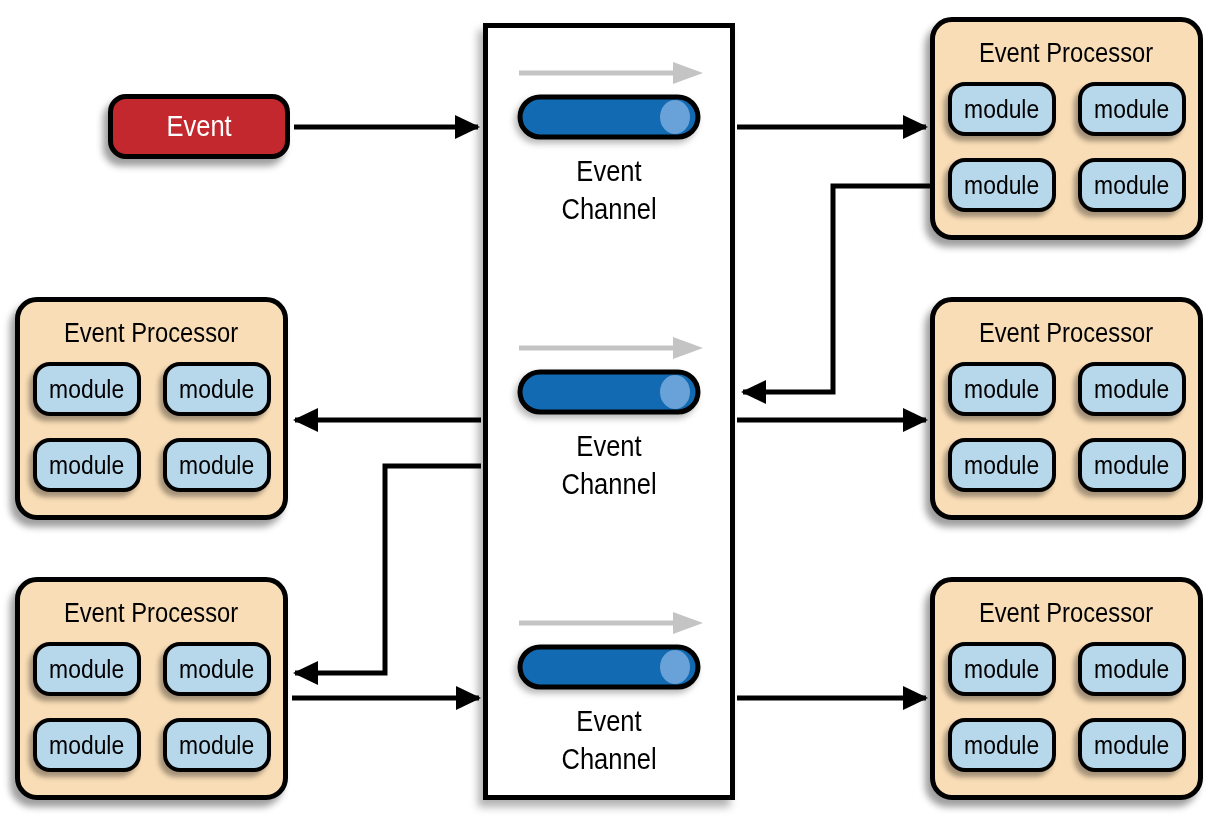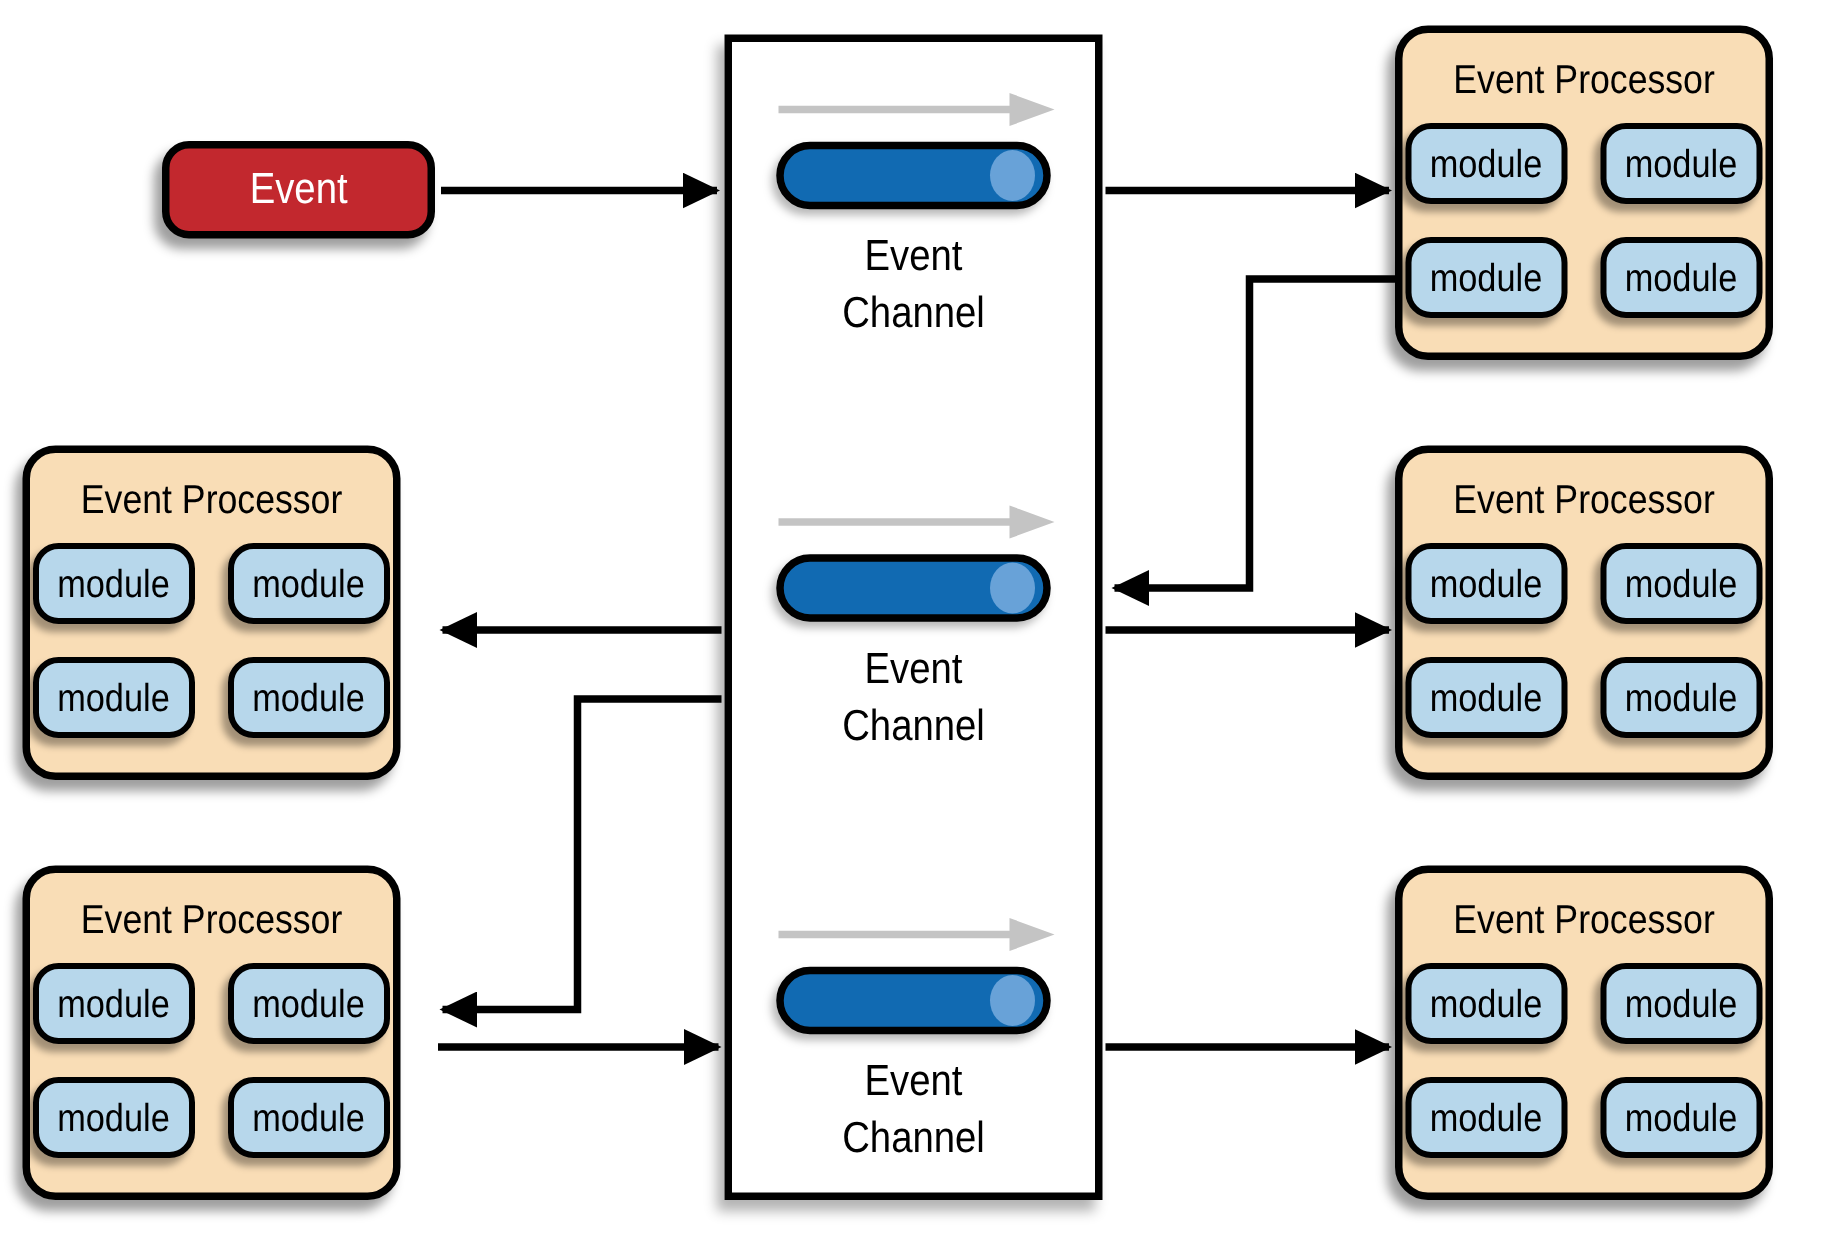--- a/index.html
+++ b/index.html
@@ -78,21 +78,21 @@
     text-align: center;
     font-size: 29px;
     line-height: 38px;
     transform: scaleX(0.88);
   }
   .channel-label span { display: block; }
 
   
   .processor {
     position: absolute;
-    width: 252px; height: 223px;
+    width: 273px; height: 223px;
     background: var(--processor-fill);
     border: 5px solid #000;
     border-radius: 22px;
     box-shadow: -5px 7px 7px rgba(0,0,0,0.38);
   }
   .proc-top-right    { left: 930px; top: 17px; }
   .proc-mid-left     { left: 15px;  top: 297px; }
   .proc-mid-right    { left: 930px; top: 297px; }
   .proc-bottom-left  { left: 15px;  top: 577px; }
   .proc-bottom-right { left: 930px; top: 577px; }

